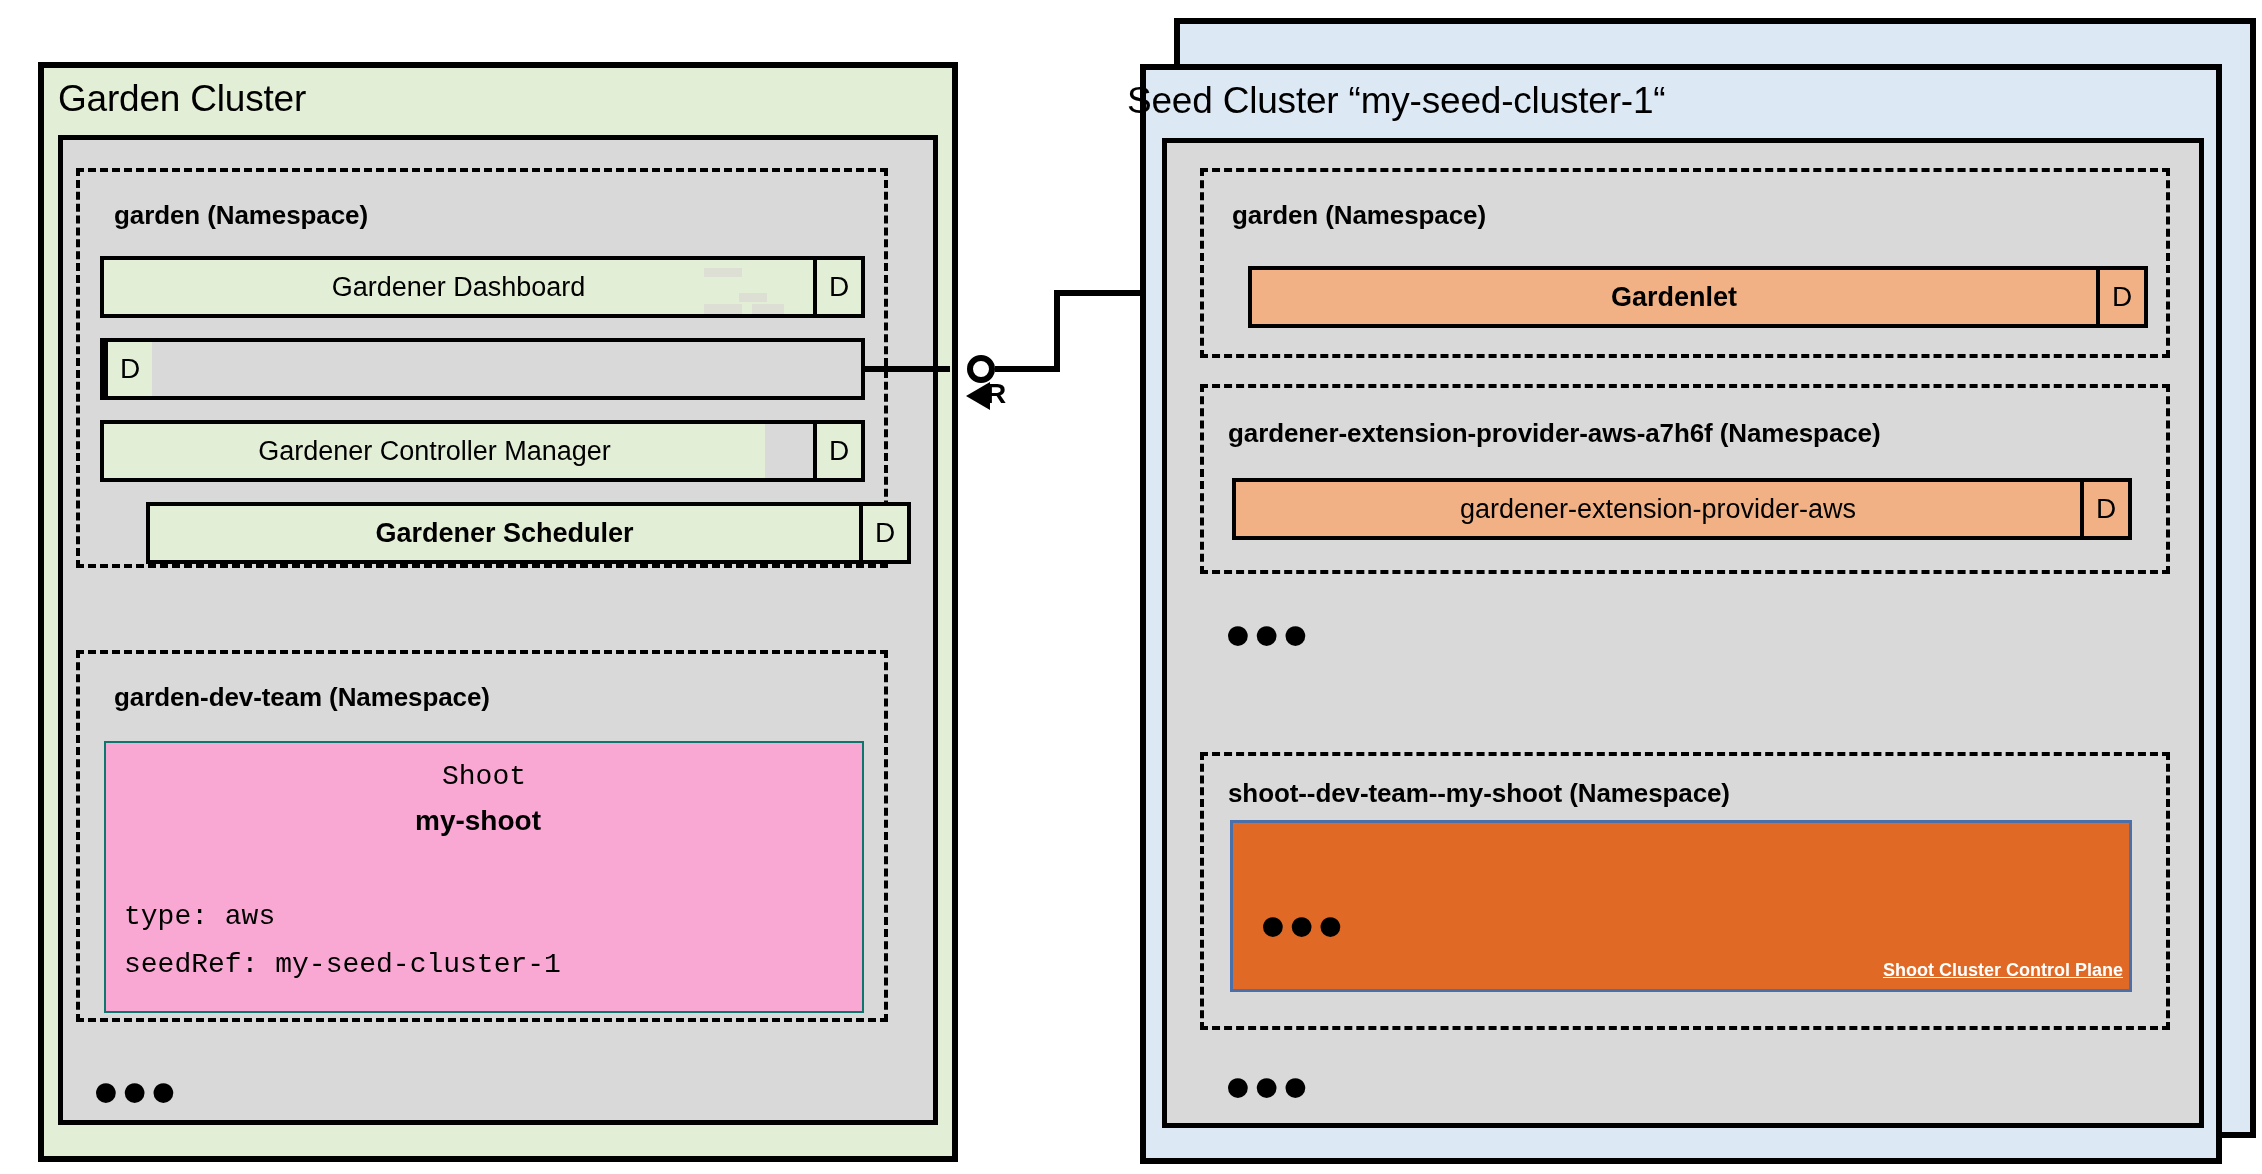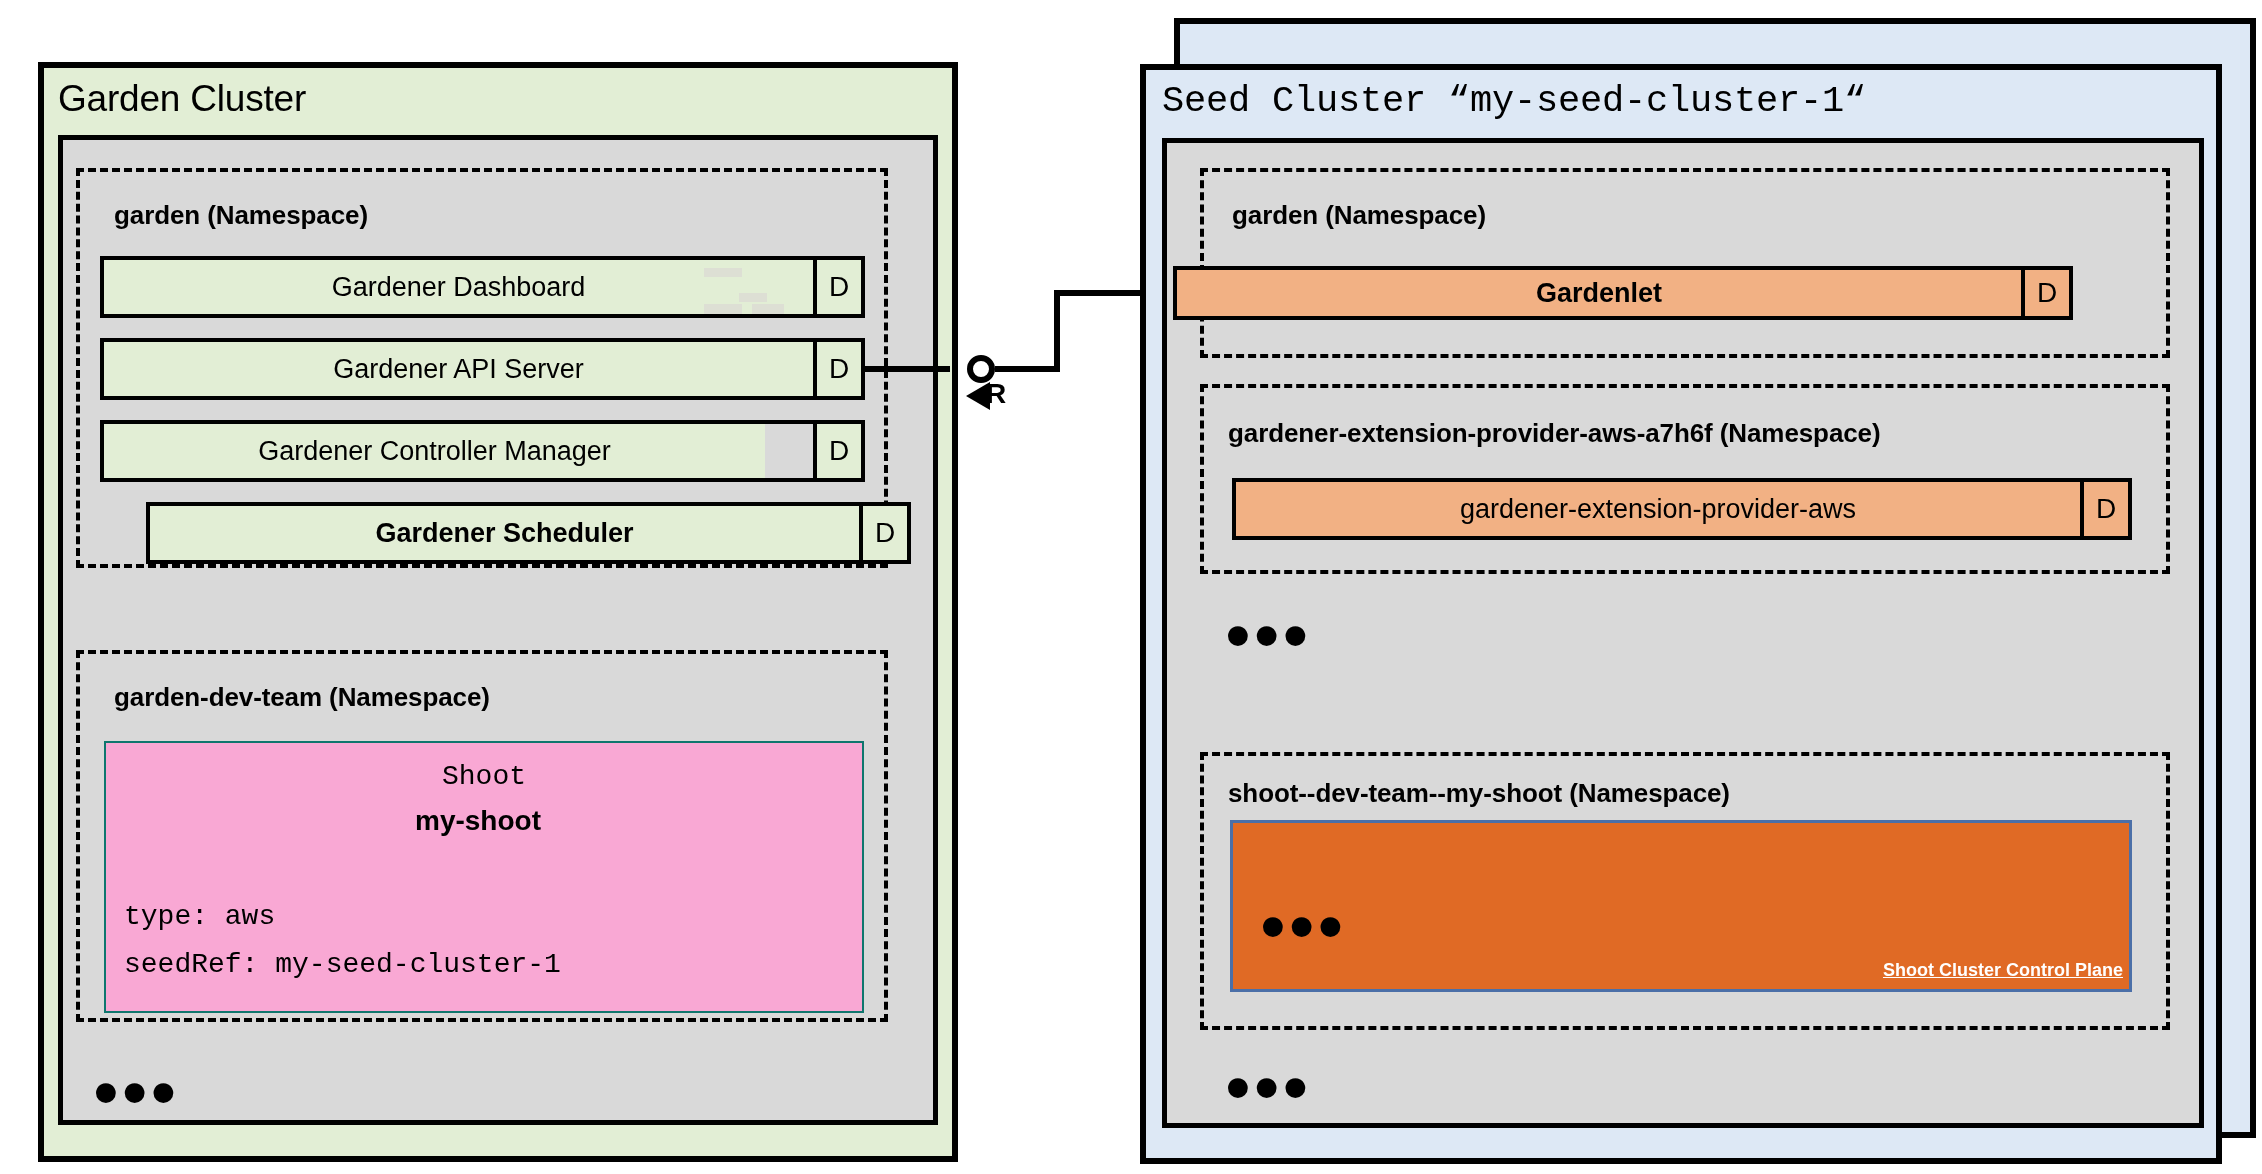--- a/index.html
+++ b/index.html
@@ -194,21 +194,20 @@
       <span>Gardener Dashboard</span>
       <span class="wm" style="left:600px; top:8px; width:38px; height:9px;"></span>
       <span class="wm" style="left:635px; top:33px; width:28px; height:9px;"></span>
       <span class="wm" style="left:600px; top:44px; width:38px; height:10px;"></span>
       <span class="wm" style="left:648px; top:44px; width:32px; height:10px;"></span>
     </div>
     <div class="comp-d green-fill">D</div>
   </div>
 
   <div class="comp-row" style="left:100px; top:338px; width:765px; height:62px;">
-    <div class="comp-label green-fill">Gardener API Server</div>
     <div class="comp-d green-fill">D</div>
   </div>
 
   <div class="comp-row" style="left:100px; top:420px; width:765px; height:62px;gap:48px;">
     <div class="comp-label green-fill">Gardener Controller Manager</div>
     <div class="comp-d green-fill">D</div>
   </div>
 
   <div class="comp-row" style="left:104px; top:502px; width:765px; height:62px;margin-left:42px;">
     <div class="comp-label green-fill bold">Gardener Scheduler</div>
@@ -238,28 +237,28 @@
   <div class="conn-line" style="left:1054px; top:290px; width:188px; height:6px;"></div>
 
   <div class="arrow-left" style="left:966px; top:382px;"></div>
 
   <div class="conn-label" style="left:986px; top:378px;">R</div>
 
   <div class="abs cluster-card" style="left:1174px; top:18px; width:1082px; height:1120px; background:#dde8f5;"></div>
 
   <div class="abs cluster-card" style="left:1140px; top:64px; width:1082px; height:1100px; background:#dde8f5;"></div>
 
-  <div class="cluster-title" style="left:1162px; top:80px;font-family:Liberation Mono, monospace;">Seed Cluster “my-seed-cluster-1“</div>
+  <div class="cluster-title" style="left:1127px; top:80px;">Seed Cluster “my-seed-cluster-1“</div>
 
   <div class="abs k8s-body" style="left:1162px; top:138px; width:1042px; height:990px;"></div>
 
   <div class="abs ns-box" style="left:1200px; top:168px; width:970px; height:190px;"></div>
   <div class="ns-title" style="left:1232px; top:200px;">garden (Namespace)</div>
 
-  <div class="comp-row" style="left:1173px; top:266px; width:900px; height:54px;">
+  <div class="comp-row" style="left:1248px; top:266px; width:900px; height:62px;">
     <div class="comp-label orange-fill bold">Gardenlet</div>
     <div class="comp-d orange-fill">D</div>
   </div>
 
   <div class="abs ns-box" style="left:1200px; top:384px; width:970px; height:190px;"></div>
   <div class="ns-title" style="left:1228px; top:418px;">gardener-extension-provider-aws-a7h6f (Namespace)</div>
 
   <div class="comp-row" style="left:1232px; top:478px; width:900px; height:62px;justify-content:flex-end;">
     <div class="comp-label orange-fill">gardener-extension-provider-aws</div>
     <div class="comp-d orange-fill">D</div>

